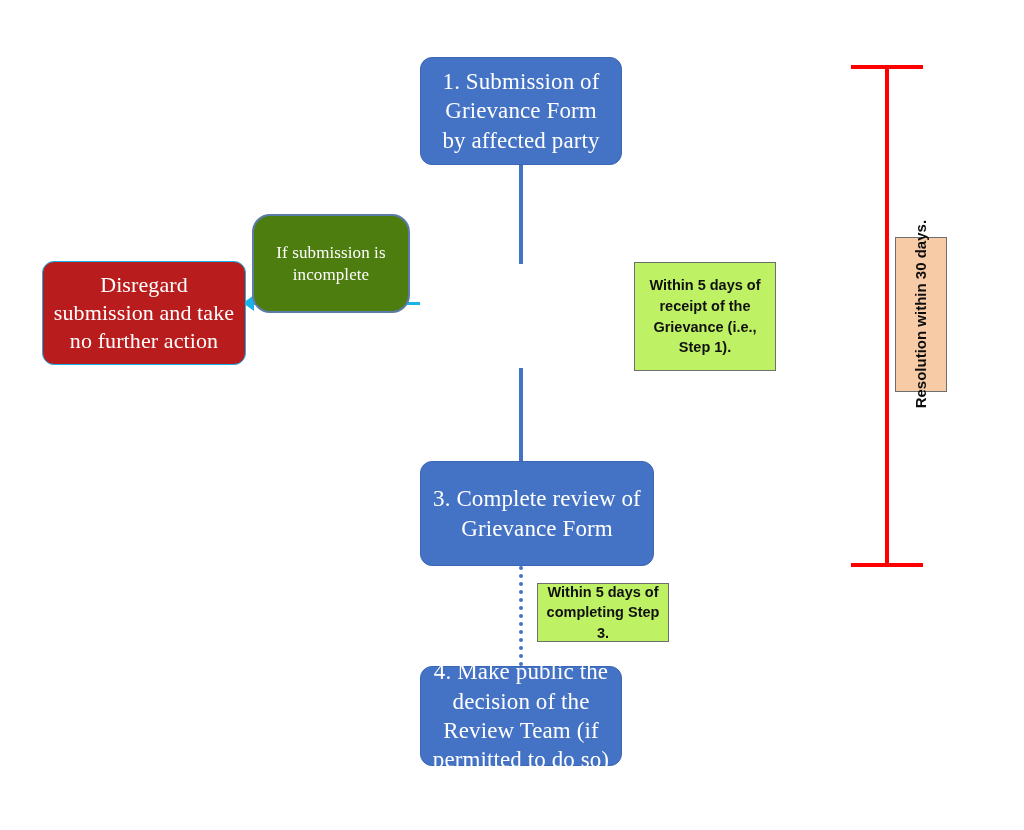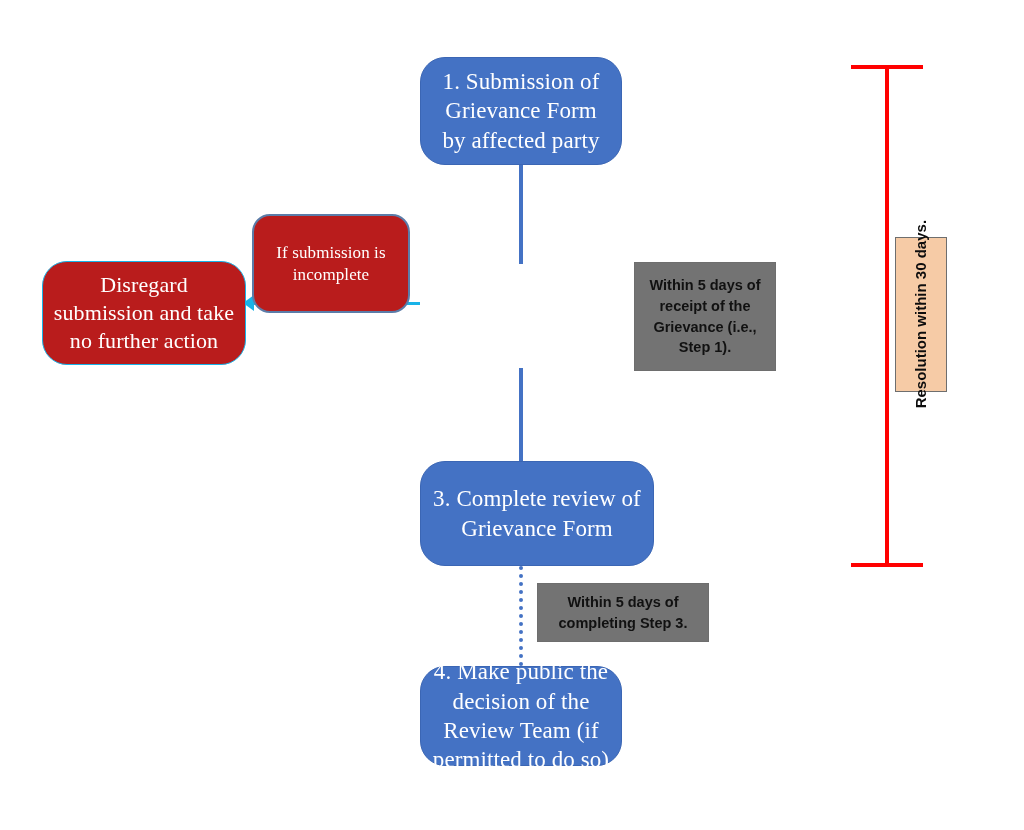--- a/index.html
+++ b/index.html
@@ -15,21 +15,21 @@
     width: 1024px;
     height: 830px;
     background: #ffffff;
     overflow: hidden;
   }
 
   
   .pbox {
     position: absolute;
     box-sizing: border-box;
-    border-radius: 25px;
+    border-radius: 12px;
     display: flex;
     align-items: center;
     justify-content: center;
     text-align: center;
     color: #ffffff;
     font-family: "Liberation Serif", "DejaVu Serif", serif;
     line-height: 1.28;
     letter-spacing: .1px;
     padding: 4px 10px;
   }
@@ -37,31 +37,31 @@
     background: #4472c4;
     border: 1px solid #3b66b4;
     font-size: 23px;
   }
   .pbox.cyan {
     background: #b91c1c;
     border: 1px solid #18b3e8;
     font-size: 22px;
   }
   .pbox.gray {
-    background: #b91c1c;
+    background: #4d7c0f;
     border: 2px solid #5b7ca8;
     font-size: 17px;
     border-radius: 18px;
   }
 
   
   .abox {
     position: absolute;
     box-sizing: border-box;
-    background: #737373;
+    background: #bef264;
     border: 1px solid #6e6e6e;
     display: flex;
     align-items: center;
     justify-content: center;
     text-align: center;
     color: #111111;
     font-family: "Liberation Sans", "DejaVu Sans", sans-serif;
     font-size: 14.5px;
     font-weight: 600;
     line-height: 1.42;
@@ -147,21 +147,21 @@
 
   <div class="pbox blue" style="left:420px; top:666px; width:202px; height:100px;">4. Make public the decision of the Review Team (if permitted to do so)</div>
 
   <div class="pbox gray" style="left:252px; top:214px; width:158px; height:99px;">If submission is incomplete</div>
 
   <div class="pbox cyan" style="left:42px; top:261px; width:204px; height:104px;">Disregard submission and take no further action</div>
 
   <div class="abox" style="left:634px; top:262px; width:142px; height:109px;">Within 5 days of receipt of the Grievance (i.e., Step 1).</div>
 
 
-  <div class="abox" style="left:537px; top:583px; width:172px; height:59px;">Within 5 days of completing Step 3.</div>
+  <div class="abox" style="left:537px; top:583px; width:132px; height:59px;">Within 5 days of completing Step 3.</div>
 
   <div class="bracket-cap" style="left:851px; top:65px; width:72px;"></div>
   <div class="bracket-stem" style="left:885px; top:65px; height:502px;"></div>
   <div class="bracket-cap" style="left:851px; top:563px; width:72px;"></div>
 
   <div class="rot-label" style="left:895px; top:237px; width:52px; height:155px;">
     <span>Resolution within 30 days.</span>
   </div>
 
 </div>

